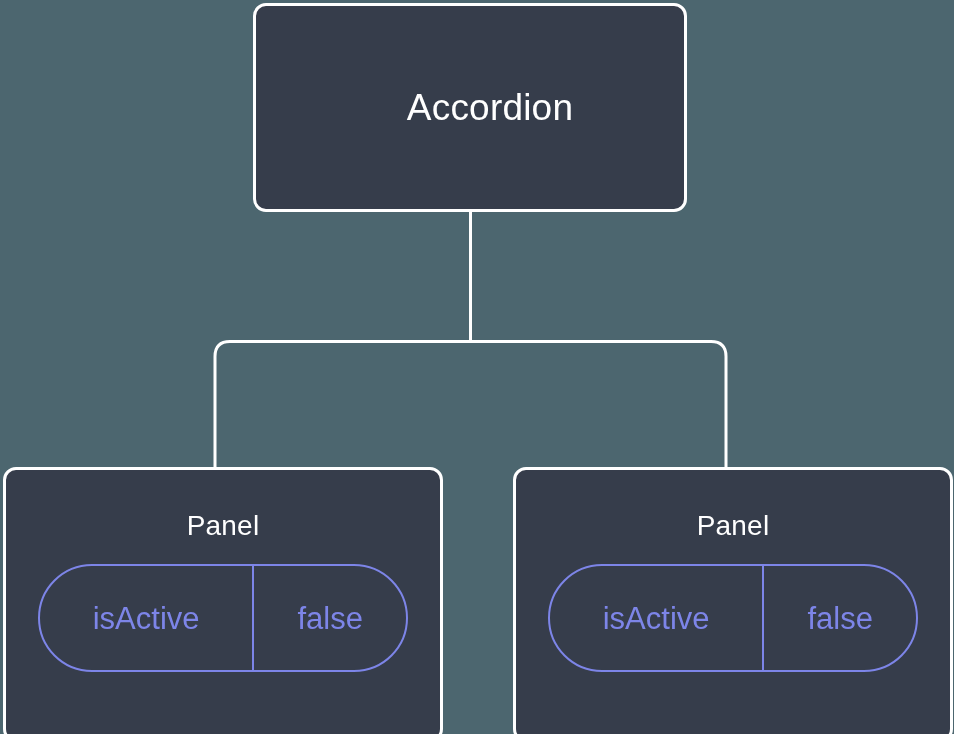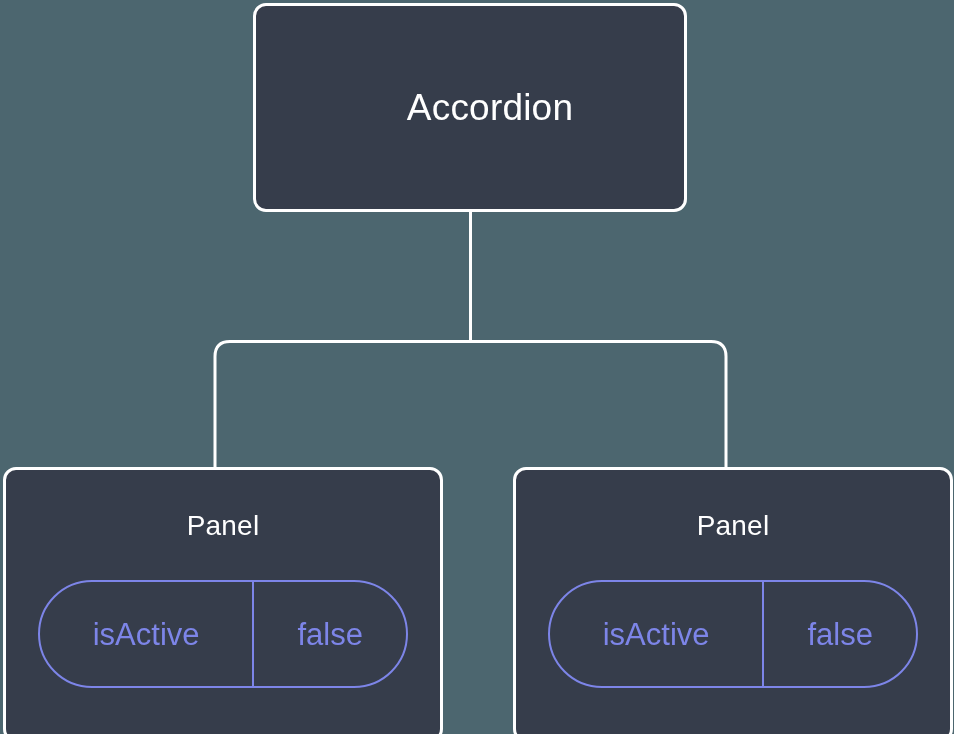--- a/index.html
+++ b/index.html
@@ -69,21 +69,21 @@
     color: #FFFFFF;
     font-size: 28px;
     font-weight: 400;
     letter-spacing: 0.2px;
     line-height: 1;
   }
 
   
   .prop-pill {
     box-sizing: border-box;
-    margin-top: 40px;
+    margin-top: 24px;
     width: 370px;
     height: 108px;
     border: 2px solid #7D85E8;
     border-radius: 54px;
     display: flex;
     align-items: stretch;
     overflow: hidden;
   }
   .prop-key,
   .prop-value {

